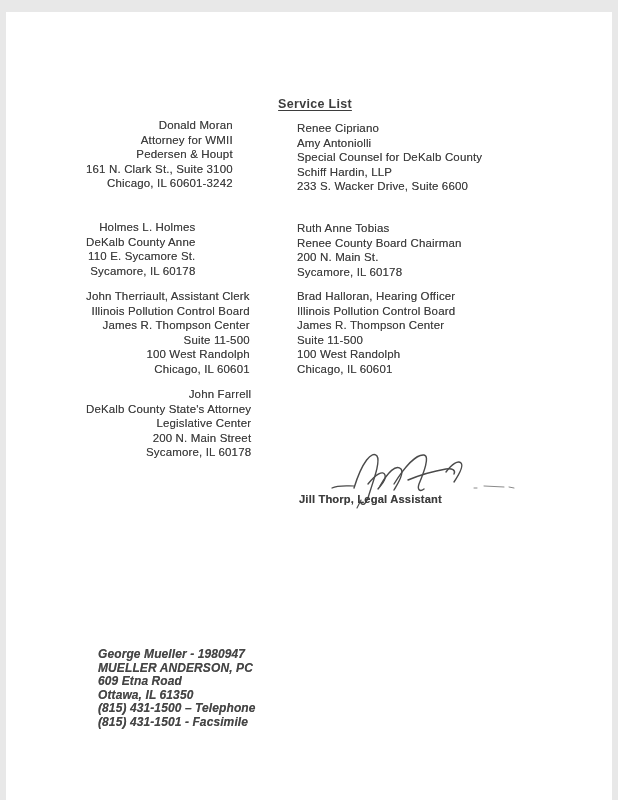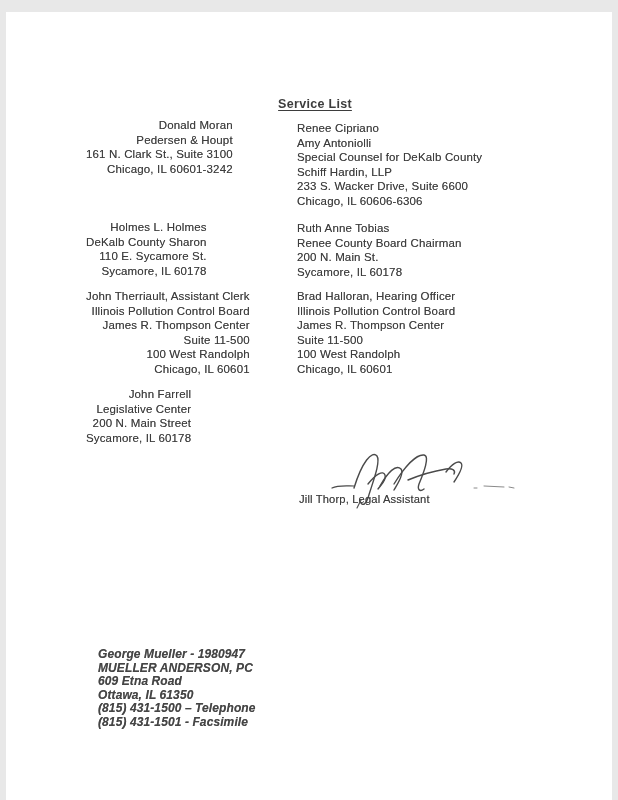--- a/index.html
+++ b/index.html
@@ -50,20 +50,21 @@
     height: 62px;
   }
   .sig-caption {
     position: absolute;
     left: 293px;
     top: 481px;
     font-size: 11.2px;
     letter-spacing: 0.15px;
     white-space: nowrap;
     text-shadow: 0 0 0.45px rgba(40,40,40,0.5);
+    font-weight: bold;
   }
   .footer-block {
     position: absolute;
     left: 92px;
     top: 636px;
     font-size: 12px;
     line-height: 13.5px;
     font-weight: bold;
     font-style: italic;
     letter-spacing: 0.1px;
@@ -77,55 +78,56 @@
 <body>
 
 <div class="page">
 
   <div class="doc-title">
     <span>Service List</span>
   </div>
 
   <div class="addr-block col-left" style="top:106px">
       <div class="line">Donald Moran</div>
+      <div class="line">Attorney for WMII</div>
       <div class="line">Pedersen &amp; Houpt</div>
       <div class="line">161 N. Clark St., Suite 3100</div>
       <div class="line">Chicago, IL 60601-3242</div>
     </div>
 
   <div class="addr-block col-left" style="top:208px">
       <div class="line">Holmes L. Holmes</div>
-      <div class="line">DeKalb County Sharon</div>
+      <div class="line">DeKalb County Anne</div>
       <div class="line">110 E. Sycamore St.</div>
       <div class="line">Sycamore, IL 60178</div>
     </div>
 
   <div class="addr-block col-left" style="top:277px">
       <div class="line">John Therriault, Assistant Clerk</div>
       <div class="line">Illinois Pollution Control Board</div>
       <div class="line">James R. Thompson Center</div>
       <div class="line">Suite 11-500</div>
       <div class="line">100 West Randolph</div>
       <div class="line">Chicago, IL 60601</div>
     </div>
 
   <div class="addr-block col-left" style="top:375px">
       <div class="line">John Farrell</div>
+      <div class="line">DeKalb County State's Attorney</div>
       <div class="line">Legislative Center</div>
       <div class="line">200 N. Main Street</div>
       <div class="line">Sycamore, IL 60178</div>
     </div>
 
   <div class="addr-block col-right" style="top:109px">
       <div class="line">Renee Cipriano</div>
       <div class="line">Amy Antoniolli</div>
       <div class="line">Special Counsel for DeKalb County</div>
       <div class="line">Schiff Hardin, LLP</div>
       <div class="line">233 S. Wacker Drive, Suite 6600</div>
-      <div class="line">Chicago, IL 60606-6306</div>
     </div>
 
   <div class="addr-block col-right" style="top:209px">
       <div class="line">Ruth Anne Tobias</div>
       <div class="line">Renee County Board Chairman</div>
       <div class="line">200 N. Main St.</div>
       <div class="line">Sycamore, IL 60178</div>
     </div>
 
   <div class="addr-block col-right" style="top:277px">

